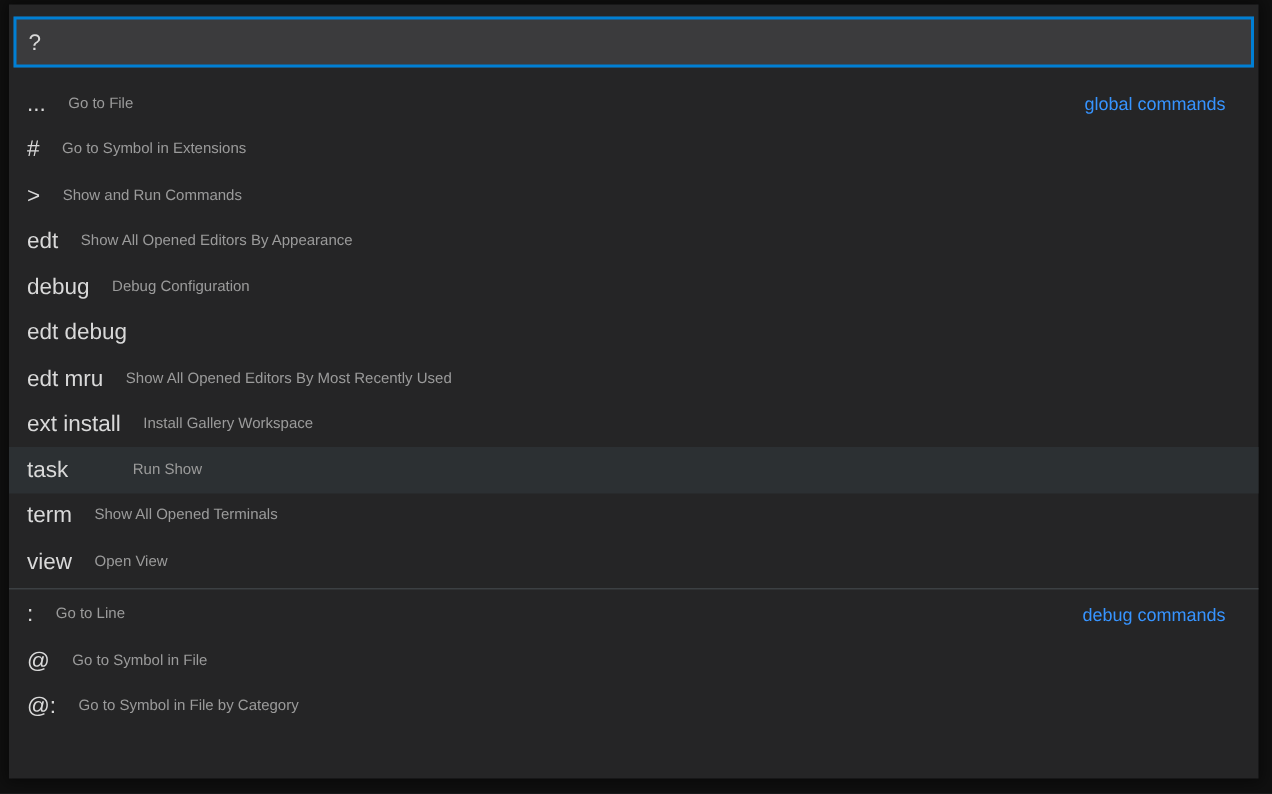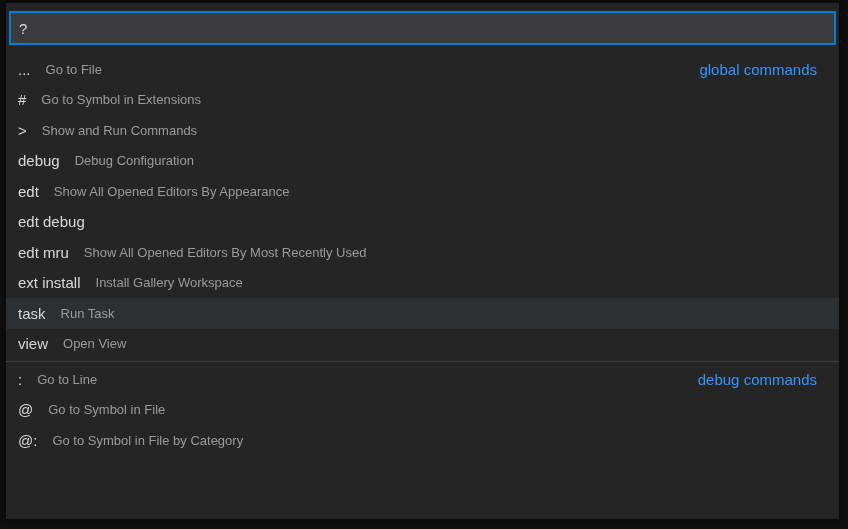--- a/index.html
+++ b/index.html
@@ -51,36 +51,37 @@
     height: 30.5px;
     flex: 0 0 30.5px;
     display: flex;
     align-items: center;
     padding: 0 22px 0 12px;
     cursor: pointer;
     box-sizing: border-box;
   }
   .row.selected {
     background: var(--selected_bg, #2c3033);
+    gap: 28px;
   }
   .prefix {
     color: var(--label_fg, #d8d8d8);
     font-size: 15px;
     white-space: pre;
   }
   .desc {
     color: var(--desc_fg, #9b9b9b);
-    font-size: 13px;
+    font-size: 10px;
     margin-left: 15px;
     white-space: pre;
   }
   .badge {
     margin-left: auto;
     color: var(--group_fg, #3794ff);
-    font-size: 15px;
+    font-size: 12px;
     white-space: pre;
   }
   .separator {
     height: 1px;
     flex: 0 0 1px;
     margin: 2px 0;
     background: var(--separator, #3c4043);
   }
 </style>
 </head>
@@ -100,46 +101,51 @@
     <span class="prefix">#</span>
     <span class="desc">Go to Symbol in Extensions</span>
 
   </div>
       <div class="row">
     <span class="prefix">&gt;</span>
     <span class="desc">Show and Run Commands</span>
 
   </div>
       <div class="row">
-    <span class="prefix">debug</span>
-    <span class="desc">Debug Configuration</span>
+    <span class="prefix">edt</span>
+    <span class="desc">Show All Opened Editors By Appearance</span>
 
   </div>
       <div class="row">
-    <span class="prefix">edt</span>
-    <span class="desc">Show All Opened Editors By Appearance</span>
+    <span class="prefix">debug</span>
+    <span class="desc">Debug Configuration</span>
 
   </div>
       <div class="row">
     <span class="prefix">edt debug</span>
 
   </div>
       <div class="row">
     <span class="prefix">edt mru</span>
     <span class="desc">Show All Opened Editors By Most Recently Used</span>
 
   </div>
       <div class="row">
     <span class="prefix">ext install</span>
     <span class="desc">Install Gallery Workspace</span>
 
   </div>
       <div class="row selected">
     <span class="prefix">task</span>
-    <span class="desc">Run Task</span>
+    <span class="desc">Run Show</span>
+
+  </div>
+      <div class="row">
+    <span class="prefix">term</span>
+    <span class="desc">Show All Opened Terminals</span>
 
   </div>
       <div class="row">
     <span class="prefix">view</span>
     <span class="desc">Open View</span>
 
   </div>
       <div class="separator"></div>
       <div class="row">
     <span class="prefix">:</span>

